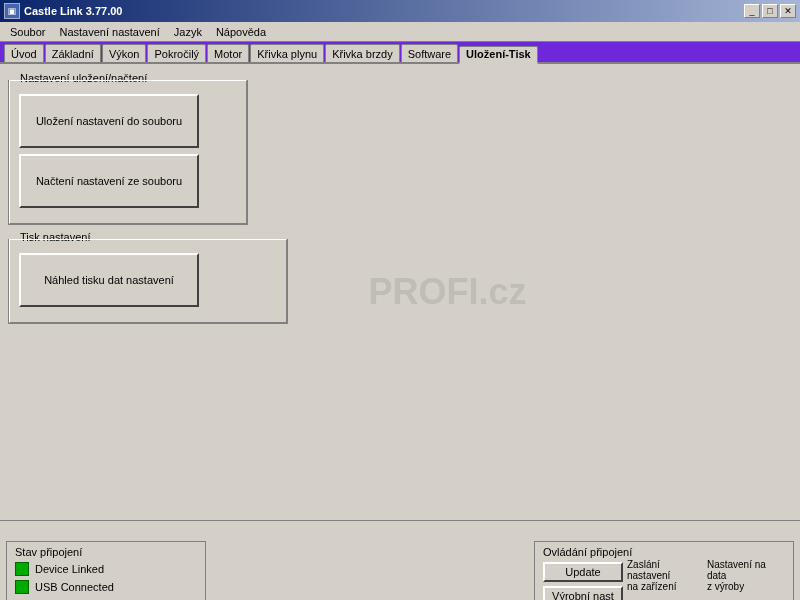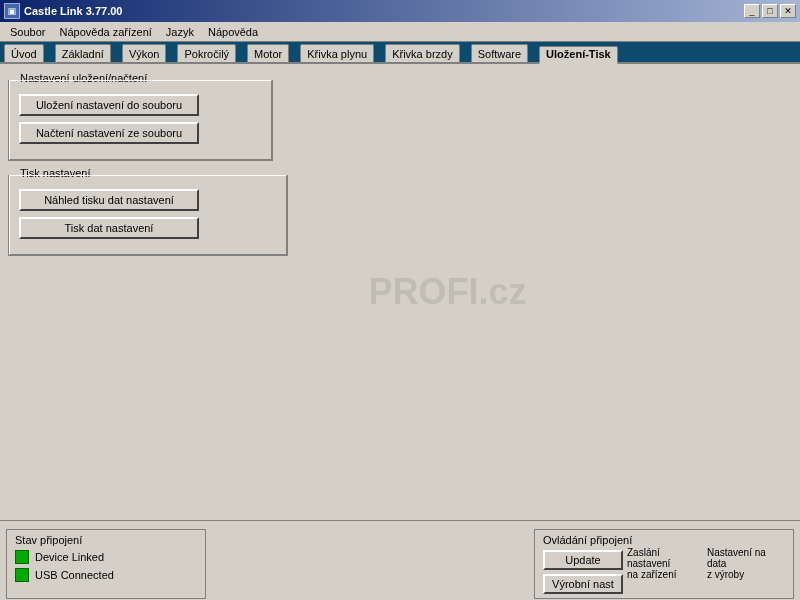--- a/index.html
+++ b/index.html
@@ -75,25 +75,25 @@
       gap: 2px;
     }
     .menu-item {
       padding: 2px 6px;
       cursor: pointer;
       font-size: 11px;
     }
 
     
     .tab-bar {
-      background: #0c4a6e;
+      background: #6d28d9;
       display: flex;
       align-items: flex-end;
       padding: 2px 4px 0 4px;
-      gap: 11px;
+      gap: 1px;
       border-bottom: 2px solid #808080;
     }
     .tab {
       padding: 2px 6px;
       border: 1px solid #808080;
       border-bottom: none;
       background: #d4d0c8;
       cursor: pointer;
       font-size: 11px;
       height: 18px;
@@ -121,21 +121,21 @@
     }
 
     
     .win-btn {
       background: #d4d0c8;
       border: 2px solid;
       border-top-color: #ffffff;
       border-left-color: #ffffff;
       border-right-color: #404040;
       border-bottom-color: #404040;
-      padding: 3px 10px;
+      padding: 19px 10px;
       font-size: 11px;
       cursor: pointer;
       min-width: 180px;
       text-align: center;
       display: block;
       margin-bottom: 6px;
     }
 
     
     .watermark {
@@ -154,21 +154,21 @@
     
     .status-bar {
       position: absolute;
       bottom: 0;
       left: 0;
       right: 0;
       height: 80px;
       background: #d4d0c8;
       border-top: 1px solid #808080;
       display: flex;
-      padding: 8px 6px;
+      padding: 20px 6px;
       gap: 12px;
       align-items: flex-start;
     }
 
     .status-left {
       border: 1px solid #808080;
       padding: 4px 8px;
       flex: 1;
       max-width: 200px;
       height: 70px;
@@ -246,21 +246,21 @@
   </div>
   <div class="title-bar-controls">
     <div class="title-btn">_</div>
     <div class="title-btn">□</div>
     <div class="title-btn">✕</div>
   </div>
 </div>
 
 <div class="menu-bar">
   <span class="menu-item">Soubor</span>
-  <span class="menu-item">Nápověda zařízení</span>
+  <span class="menu-item">Nastavení nastavení</span>
   <span class="menu-item">Jazyk</span>
   <span class="menu-item">Nápověda</span>
 </div>
 
 <div class="tab-bar">
   <div class="tab">Úvod</div>
   <div class="tab">Základní</div>
   <div class="tab">Výkon</div>
   <div class="tab">Pokročilý</div>
   <div class="tab">Motor</div>
@@ -268,34 +268,33 @@
   <div class="tab">Křivka brzdy</div>
   <div class="tab">Software</div>
   <div class="tab active">Uložení-Tisk</div>
 </div>
 
 <div class="main-content">
 
   <div class="watermark">PROFI.cz</div>
 
   <div style="position:relative; margin-top:8px;">
-    <div style="border:1px solid #808080; border-top:none; padding:14px 10px 10px 10px; width:265px; position:relative; background:#d4d0c8;">
+    <div style="border:1px solid #808080; border-top:none; padding:14px 10px 10px 10px; width:240px; position:relative; background:#d4d0c8;">
       <div style="position:absolute; top:-8px; left:8px; background:#d4d0c8; padding:0 3px; font-size:11px;">Nastavení uložení/načtení</div>
       <div style="position:absolute; top:0; left:0; right:0; bottom:0; border:1px solid #fff; border-bottom-color:#808080; border-right-color:#808080; pointer-events:none;"></div>
       <button class="win-btn">Uložení nastavení do souboru</button>
       <button class="win-btn">Načtení nastavení ze souboru</button>
     </div>
   </div>
 
   <div style="position:relative; margin-top:14px;">
     <div style="border:1px solid #808080; border-top:none; padding:14px 10px 10px 10px; width:280px; position:relative; background:#d4d0c8;">
       <div style="position:absolute; top:-8px; left:8px; background:#d4d0c8; padding:0 3px; font-size:11px;">Tisk nastavení</div>
       <div style="position:absolute; top:0; left:0; right:0; bottom:0; border:1px solid #fff; border-bottom-color:#808080; border-right-color:#808080; pointer-events:none;"></div>
       <button class="win-btn">Náhled tisku dat nastavení</button>
-      <button class="win-btn">Tisk dat nastavení</button>
     </div>
   </div>
 
 </div>
 
 <div class="status-bar">
 
   <div class="status-left">
     <div class="status-left-title">Stav připojení</div>
     <div class="status-item">

